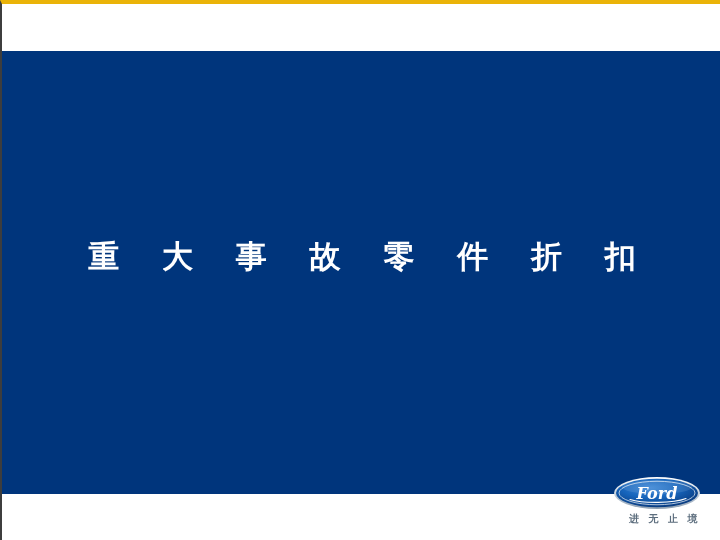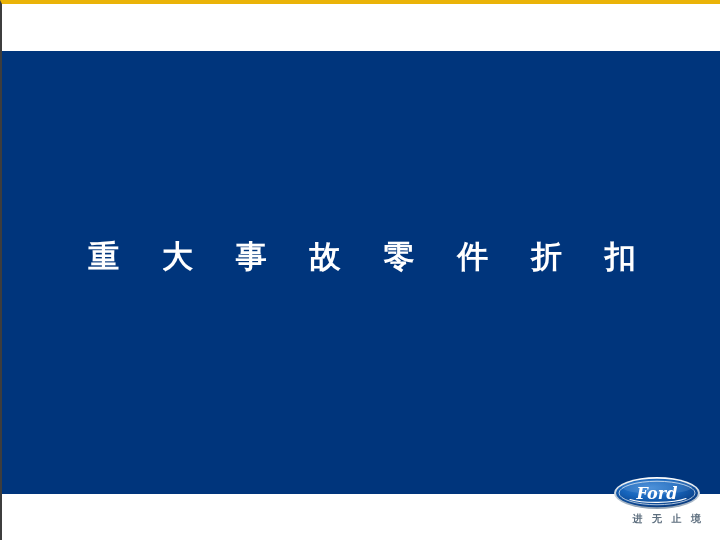--- a/index.html
+++ b/index.html
@@ -82,24 +82,24 @@
   .ford-oval {
     position: absolute;
     left: 3px;
     top: 2px;
     width: 88px;
     height: 34px;
   }
 
   .ford-tagline {
     position: absolute;
-    left: 0;
+    left: 16px;
     top: 38px;
     width: 94px;
-    text-align: right;
+    text-align: left;
     font-family: "DejaVu Sans", "Liberation Sans", sans-serif;
     font-size: 10px;
     font-weight: bold;
     color: #5d6e7e;
     letter-spacing: 3px;
     text-indent: 3px;
     line-height: 13px;
     white-space: nowrap;
   }
 </style>

